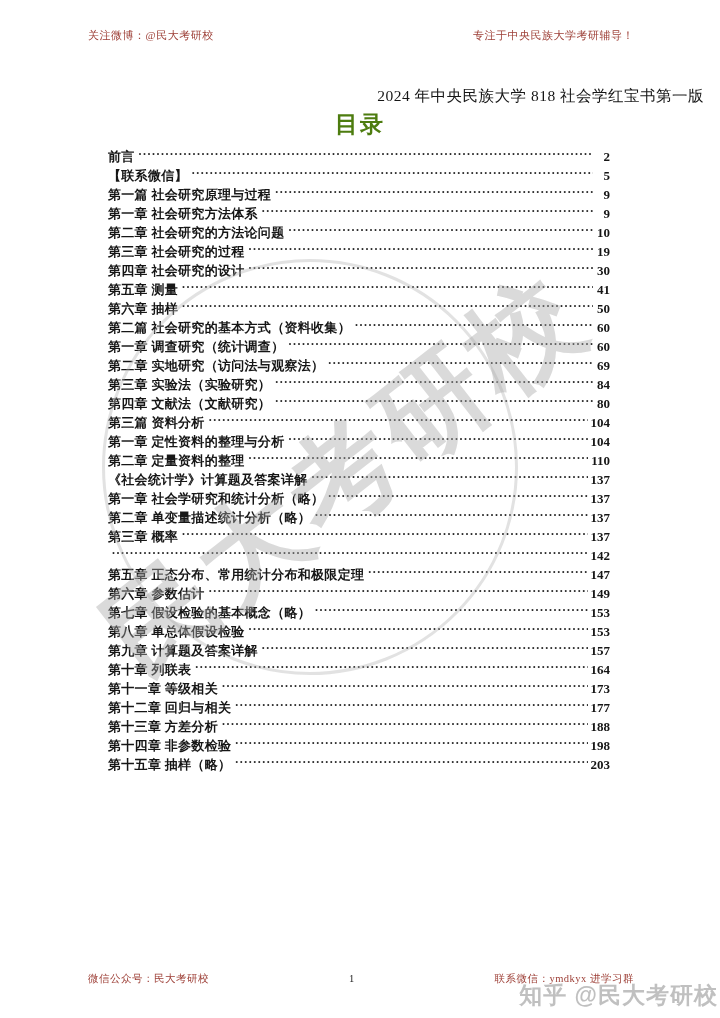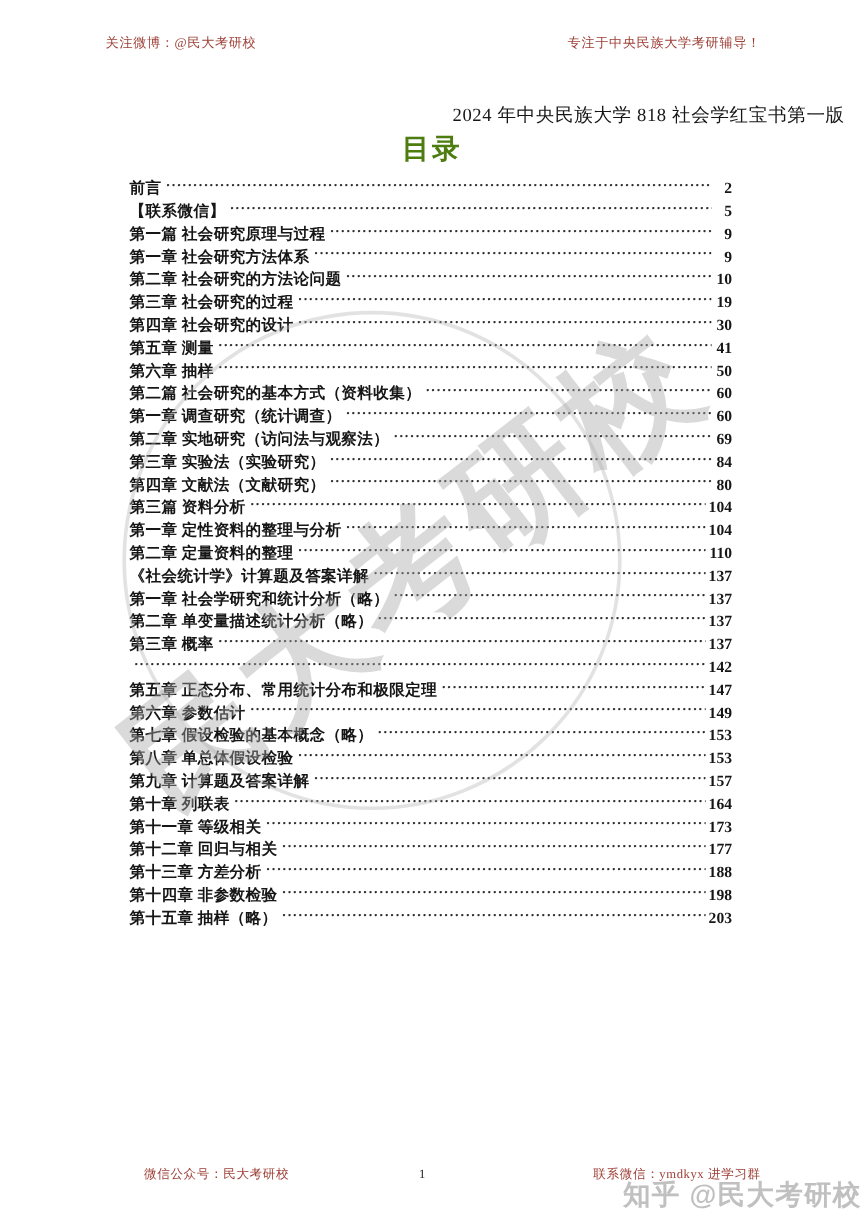--- a/index.html
+++ b/index.html
@@ -71,21 +71,21 @@
     z-index: 6; pointer-events: none;
     font-family: "Liberation Sans", "DejaVu Sans", sans-serif;
   }
 
   
   .ftr {
     position: absolute; top: 972px; left: 88px; right: 86px;
     display: flex; justify-content: space-between; align-items: baseline;
     font-size: 10.5px; z-index: 4;
   }
-  .ftr .red { color: #9e4038; letter-spacing: 0.5px; margin-left: 32px; }
+  .ftr .red { color: #9e4038; letter-spacing: 0.5px; }
   .ftr .pg { color: #222; }
 </style>
 </head>
 <body>
 
 <div class="page">
 
   <div class="hdr">
     <span>关注微博：@民大考研校</span>
     <span>专注于中央民族大学考研辅导！</span>

